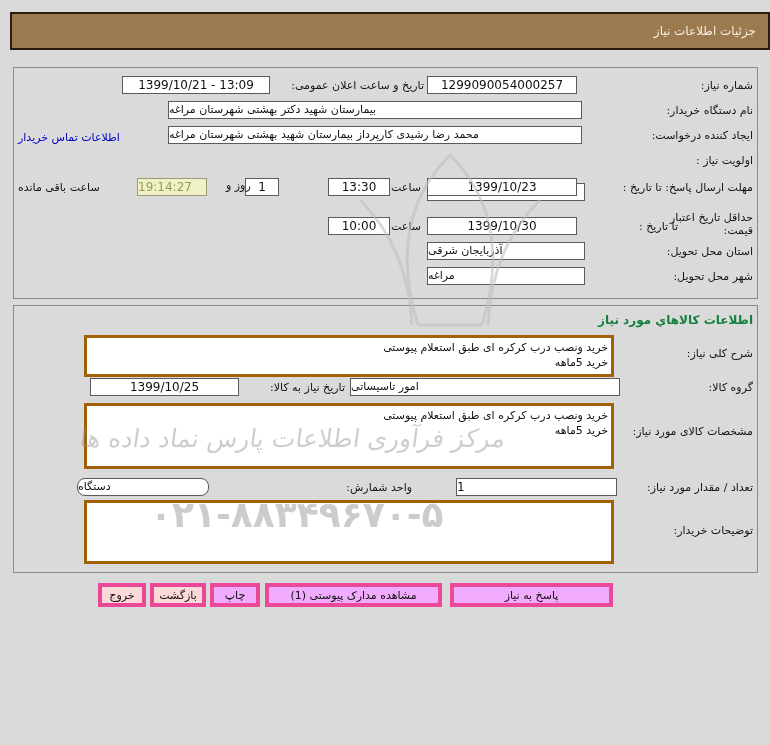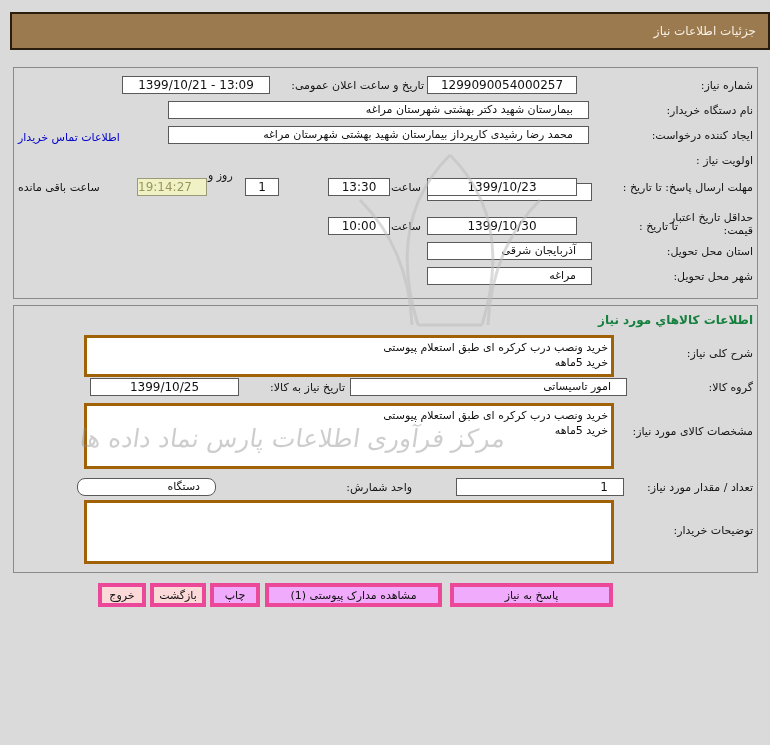--- a/index.html
+++ b/index.html
@@ -28,21 +28,21 @@
   .lbl2{font-size:11px;color:#141414;text-align:right;line-height:13px;}
   .title2{font-size:12px;font-weight:bold;color:#15803d;white-space:nowrap;}
   
   .fld{
     background:#ffffff;border:1px solid #5a5a5a;
     height:16px;font-size:11px;color:#101010;
     line-height:16px;overflow:hidden;white-space:nowrap;
     box-sizing:content-box;
   }
   .fld.center{text-align:center;}
-  .fld.rtlval{text-align:right;padding-right:15px;}
+  .fld.rtlval{text-align:left;padding-right:8px;}
   .fld.num{font-size:12px;}
   .ta{
     background:#ffffff;border:3px solid #a16207;
     font-size:11px;color:#101010;line-height:15px;
     text-align:right;padding:2px 3px;white-space:pre-line;
     overflow:hidden;box-sizing:content-box;
   }
   .remain{
     background:#f1f1c6;border:1px solid #9a9a7a;
     height:16px;line-height:16px;
@@ -75,20 +75,21 @@
     <svg class="abs wm-svg" width="300" height="200" viewBox="0 0 300 200">
       <g fill="none" stroke="#bdbdbd" stroke-width="3">
         <path d="M150 15 C 110 55, 95 110, 118 185"></path>
         <path d="M150 15 C 190 55, 205 110, 182 185"></path>
         <path d="M60 60 C 95 95, 110 140, 112 185"></path>
         <path d="M240 60 C 205 95, 190 140, 188 185"></path>
         <path d="M118 185 L182 185"></path>
       </g>
     </svg>
     <div class="abs wm-callig">مرکز فرآوری اطلاعات پارس نماد داده ها</div>
+    <div class="abs wm-phone">۰۲۱-۸۸۳۴۹۶۷۰-۵</div>
   </div>
 
   <div class="content">
 
     <div class="abs hdr">جزئیات اطلاعات نیاز</div>
 
     <div class="abs gbox sec1"></div>
 
     <div class="abs lbl" style="right:17px;top:79px;">شماره نیاز:</div>
     <div class="abs fld center num" style="left:427px;top:76px;width:148px;" dir="ltr">1299090054000257</div>
@@ -103,21 +104,21 @@
     <a class="abs link" href="#" style="left:18px;top:131px;">اطلاعات تماس خریدار</a>
 
     <div class="abs lbl" style="right:17px;top:154px;">اولویت نیاز :</div>
     <div class="abs fld rtlval" style="left:427px;top:163px;width:148px;margin-top:20px;">عادی</div>
 
     <div class="abs lbl" style="right:17px;top:181px;">مهلت ارسال پاسخ: تا تاریخ :</div>
     <div class="abs fld center num" style="left:427px;top:178px;width:148px;" dir="ltr">1399/10/23</div>
     <div class="abs lbl" style="right:349px;top:181px;">ساعت</div>
     <div class="abs fld center num" style="left:328px;top:178px;width:60px;" dir="ltr">13:30</div>
     <div class="abs fld center num" style="left:245px;top:178px;width:32px;" dir="ltr">1</div>
-    <div class="abs lbl" style="left:208px;top:169px;">روز و</div>
+    <div class="abs lbl" style="left:208px;top:179px;padding-left:18px;">روز و</div>
     <div class="abs remain" style="left:137px;top:178px;width:68px;" dir="ltr">19:14:27</div>
     <div class="abs lbl" style="left:18px;top:181px;">ساعت باقی مانده</div>
 
     <div class="abs lbl2" style="right:17px;top:211px;width:110px;">
       <span>حداقل تاریخ اعتبار</span><br>
       <span>قیمت:</span>
     </div>
     <div class="abs lbl" style="right:92px;top:220px;">تا تاریخ :</div>
     <div class="abs fld center num" style="left:427px;top:217px;width:148px;" dir="ltr">1399/10/30</div>
     <div class="abs lbl" style="right:349px;top:220px;">ساعت</div>

